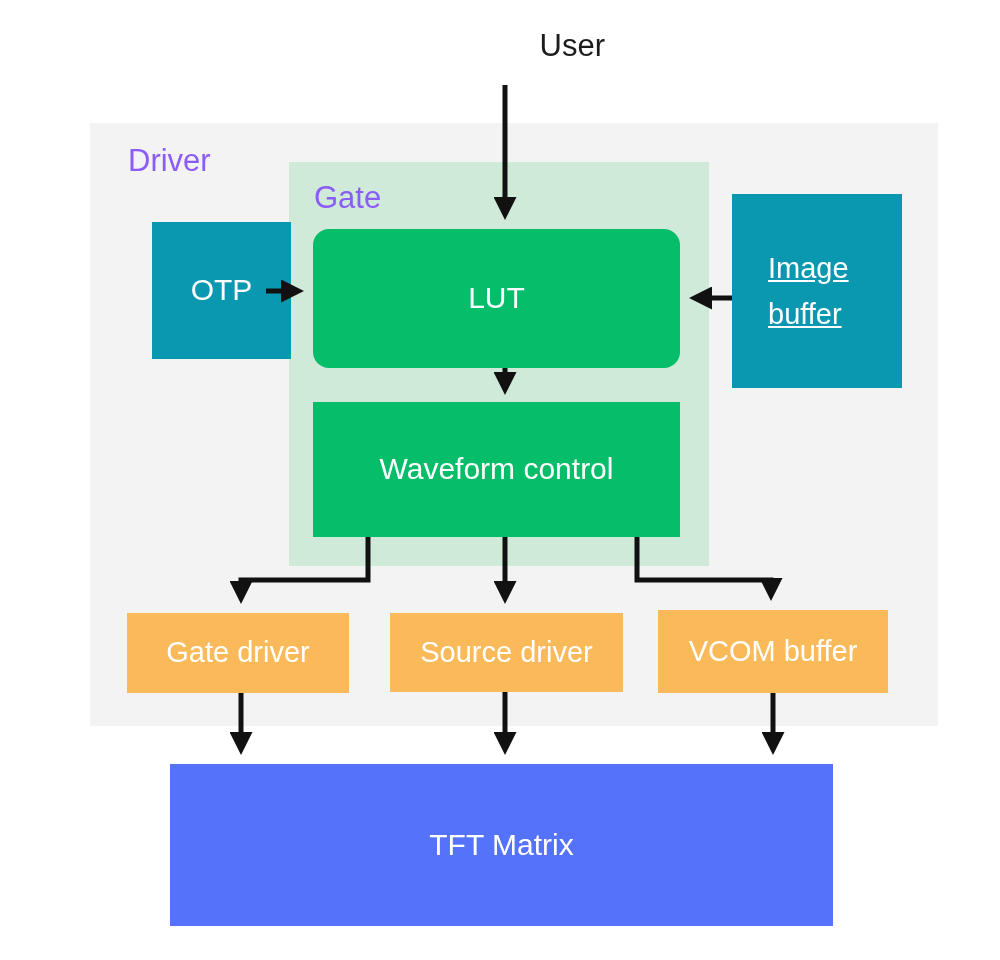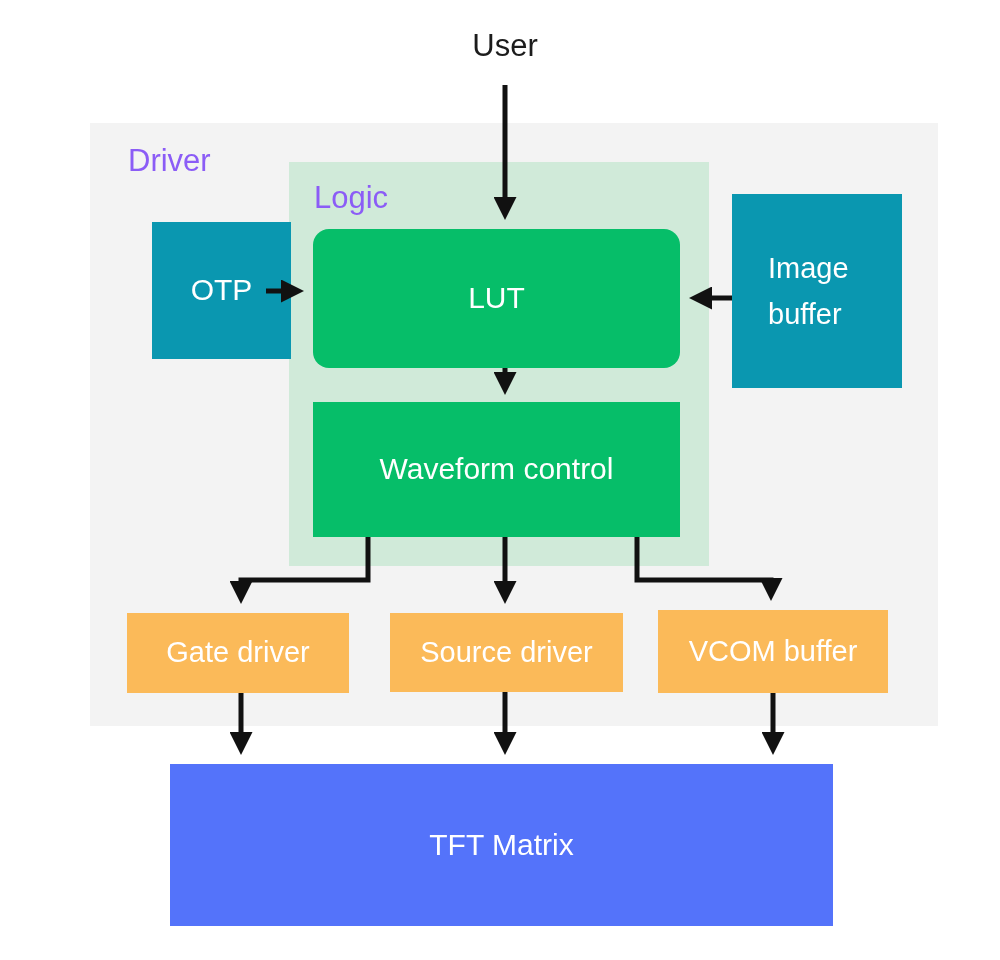--- a/index.html
+++ b/index.html
@@ -13,59 +13,59 @@
   }
   .region-logic{
     left:289px;top:162px;width:420px;height:404px;background:#d0ead9;
   }
   .region-label{
     font-size:31px;color:#8b5cf6;line-height:1;white-space:nowrap;
   }
   .lbl-driver{left:128px;top:145px;}
   .lbl-logic{left:314px;top:182px;}
   .lbl-user{
-    left:405px;top:30px;width:200px;text-align:center;
+    left:405px;top:30px;width:200px;text-align:right;
     font-size:31px;color:#1c1c1c;line-height:1;
   }
   .node{
     display:flex;align-items:center;justify-content:center;
     color:#ffffff;font-size:30px;line-height:1.35;text-align:center;
   }
   .teal{background:#0a97b0;}
   .green{background:#06be69;}
   .orange{background:#fbba59;}
   .blue{background:#5473fa;}
   .node-otp{left:127px;top:222px;width:139px;height:137px;margin-left:25px;}
   .node-lut{left:313px;top:229px;width:367px;height:139px;border-radius:16px;}
   .node-waveform{left:313px;top:402px;width:367px;height:135px;}
   .node-imagebuffer{
     left:732px;top:194px;width:170px;height:194px;
     justify-content:flex-start;text-align:left;padding-left:36px;
-    font-size:29px;line-height:1.6;
+    font-size:29px;line-height:1.6;text-decoration:underline;
   }
   .node-gate{left:127px;top:613px;width:222px;height:80px;font-size:29px;}
   .node-source{left:390px;top:613px;width:233px;height:79px;font-size:29px;}
   .node-vcom{left:658px;top:610px;width:230px;height:83px;font-size:29px;}
   .node-tft{left:170px;top:764px;width:663px;height:162px;font-size:30px;text-align:center;}
   svg.wires{left:0;top:0;width:1000px;height:960px;pointer-events:none;}
   svg.wires line, svg.wires polyline{
     stroke:#111111;stroke-width:5;fill:none;
   }
 </style>
 </head>
 <body>
 
 <div class="page">
 
   <div class="abs region-driver"></div>
   <div class="abs region-logic"></div>
 
   <div class="abs lbl-user">User</div>
   <div class="abs region-label lbl-driver">Driver</div>
-  <div class="abs region-label lbl-logic">Logic</div>
+  <div class="abs region-label lbl-logic">Gate</div>
 
   <div class="abs node teal node-otp">
     <span>OTP</span>
   </div>
   <div class="abs node green node-lut">
     <span>LUT</span>
   </div>
   <div class="abs node green node-waveform">
     <span>Waveform control</span>
   </div>

